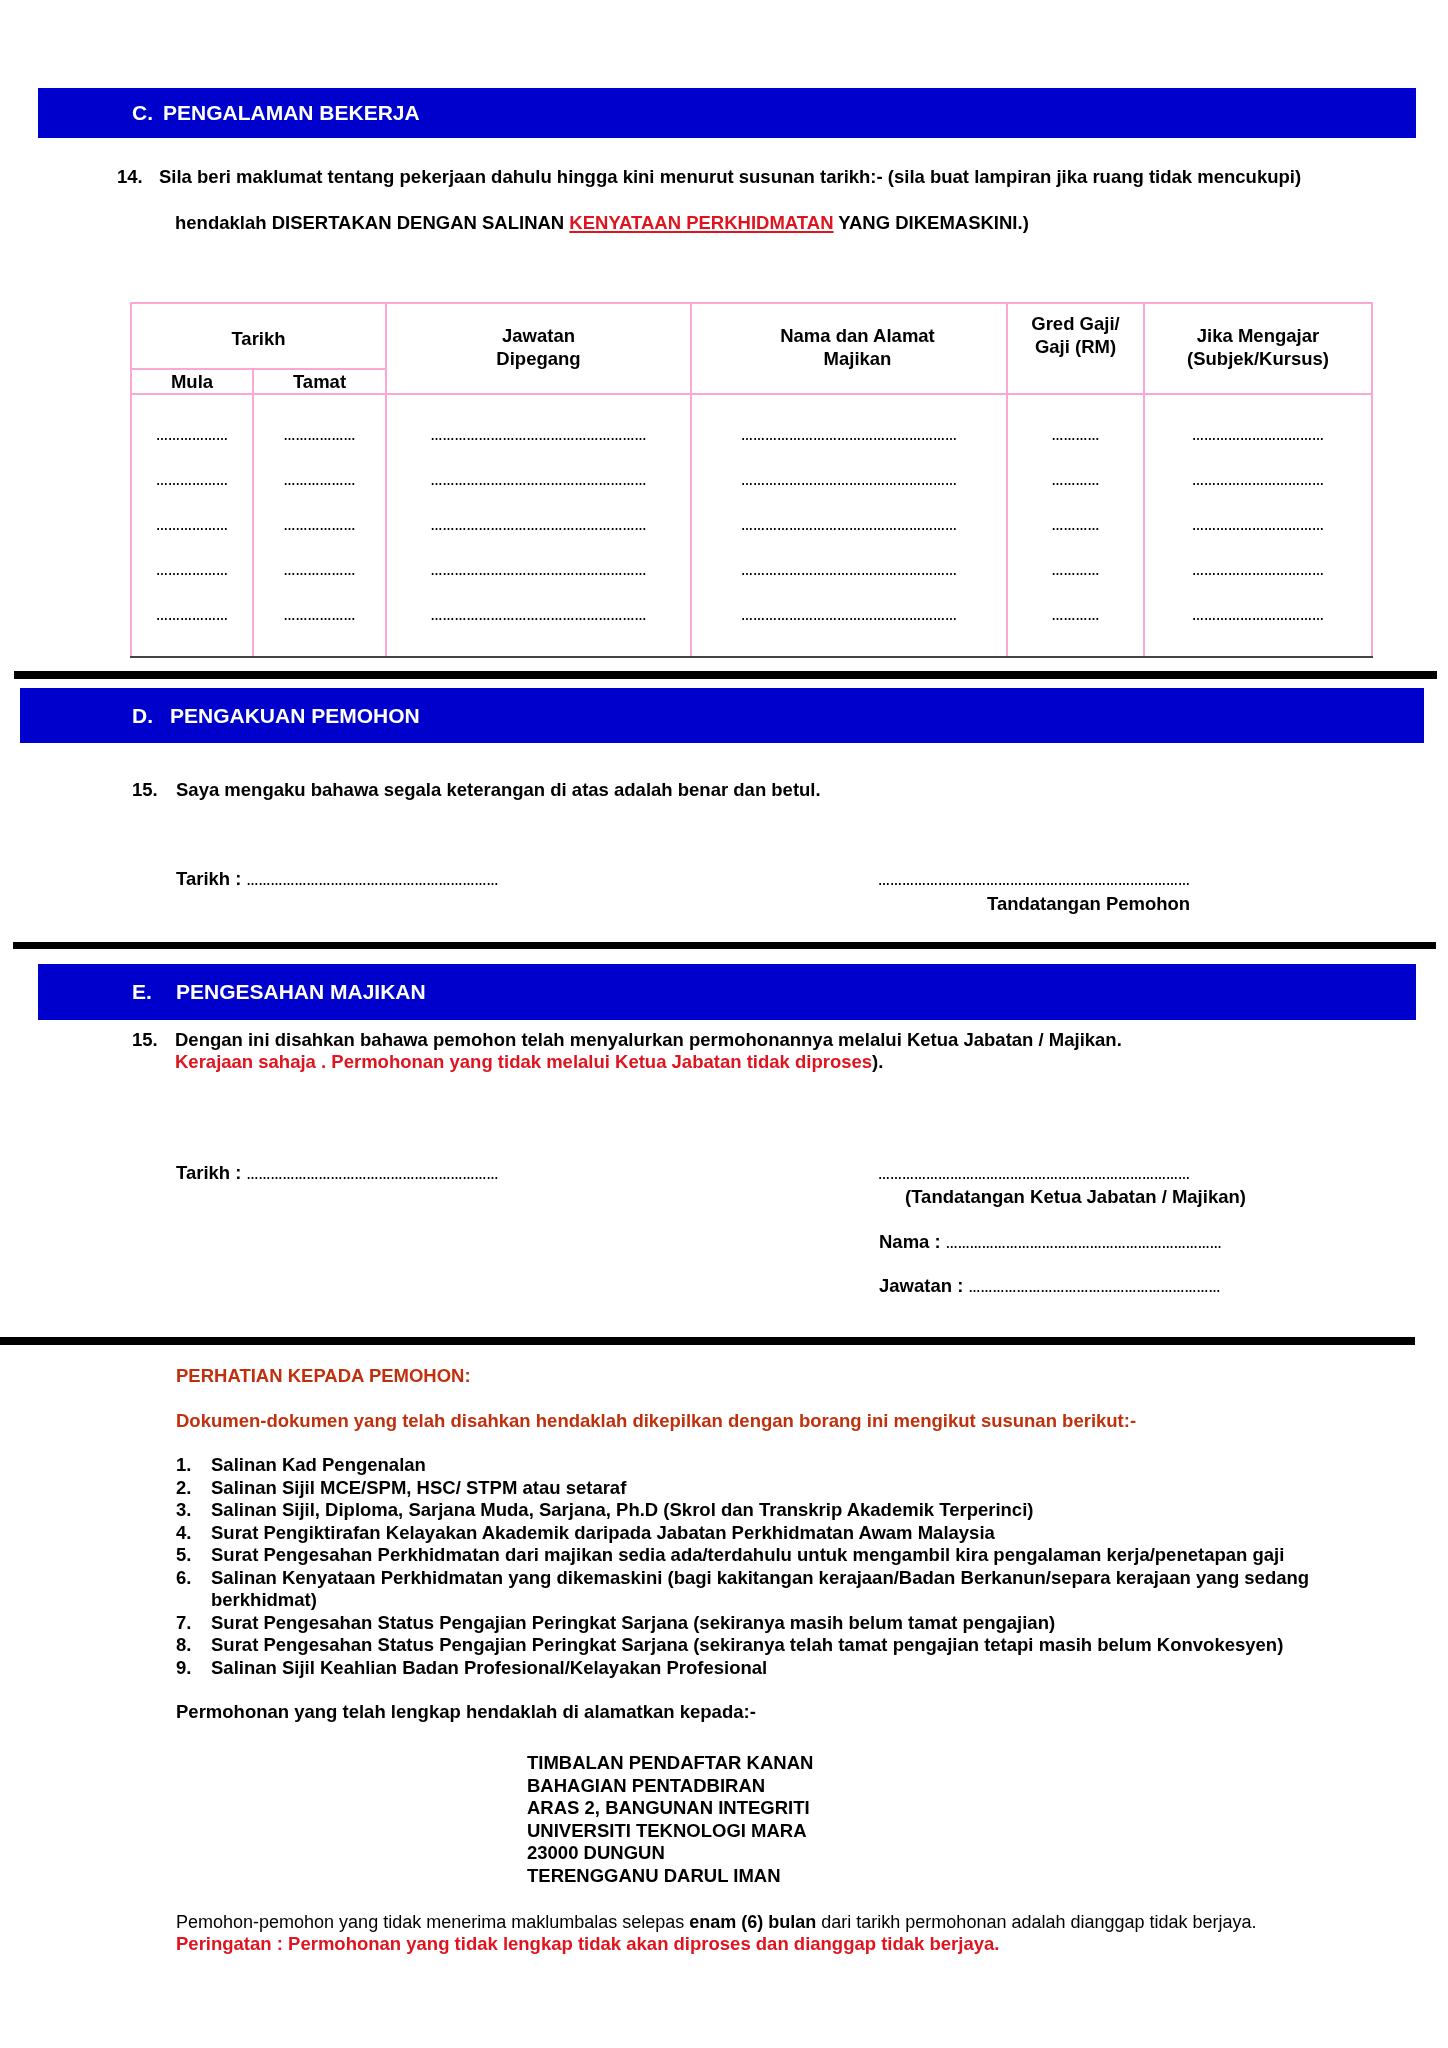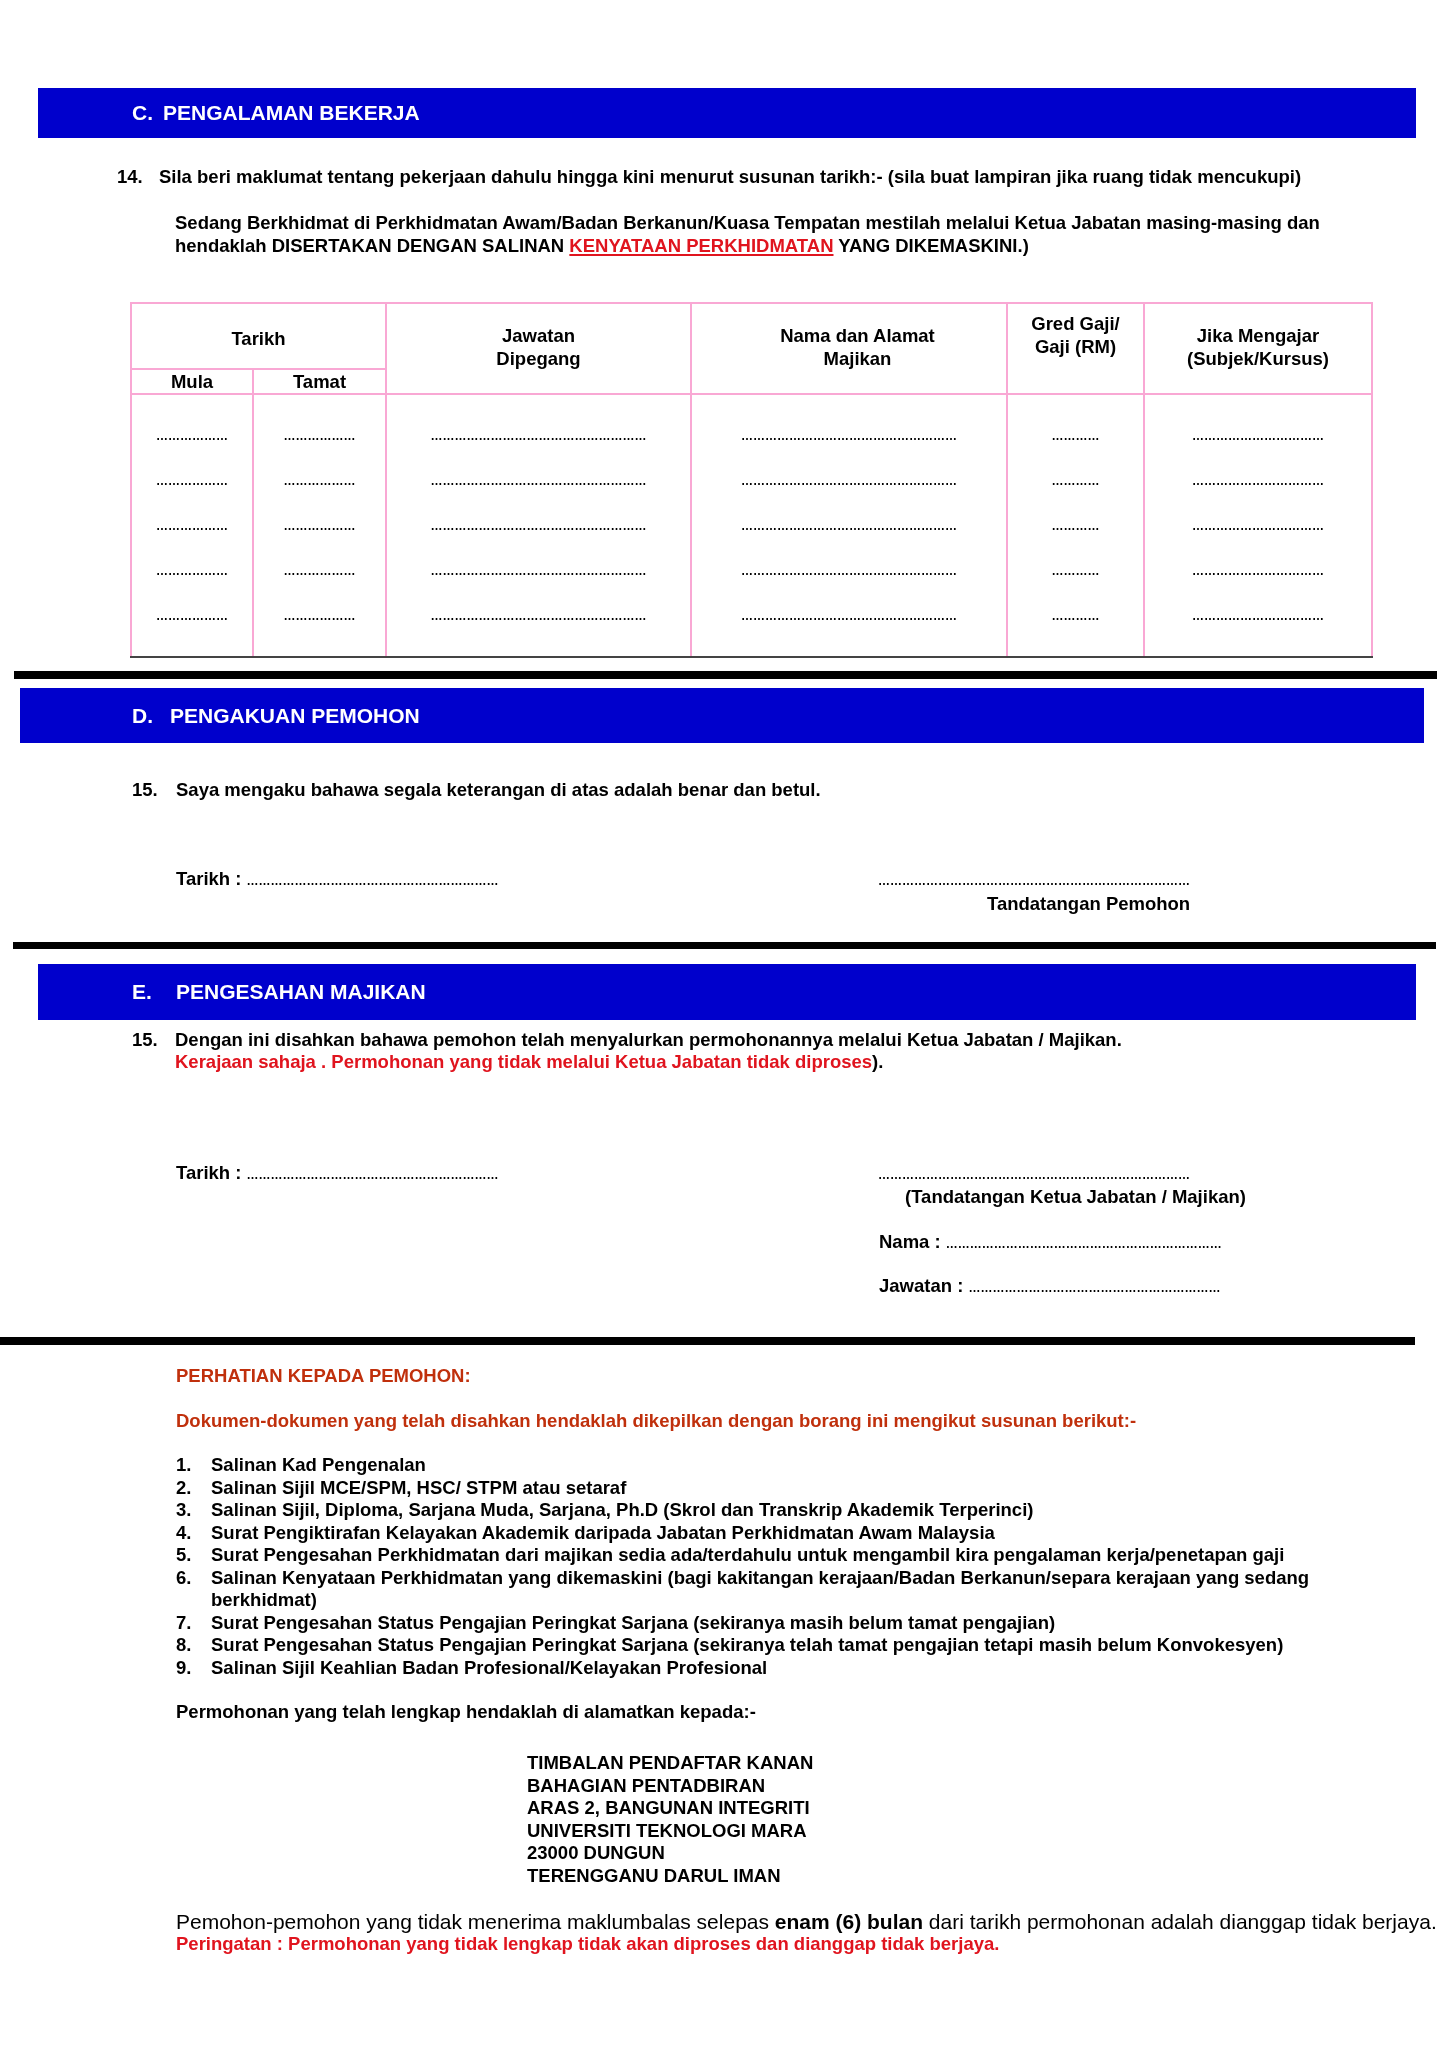--- a/index.html
+++ b/index.html
@@ -20,36 +20,35 @@
   table.exp th, table.exp td { border: 2px solid #f9a8d4; padding: 0; text-align: center; vertical-align: middle; }
   table.exp th { font-weight: bold; line-height: 23px; }
   table.exp td { border-top: none; border-bottom: none; height: 45px; overflow: hidden; white-space: nowrap; }
   table.exp tr.first-body td { padding-top: 18px; }
   table.exp tr.last-body td { border-bottom: 2px solid #444; padding-bottom: 18px; }
   .list { position: absolute; left: 176px; top: 1454px; font-size: 18.5px; font-weight: bold; line-height: 22.5px; }
   .list .item { display: flex; }
   .list .num { width: 35px; flex: none; }
   .list .body { width: 1200px; white-space: normal; }
   .addr { position: absolute; left: 527px; top: 1752px; font-size: 18.5px; font-weight: bold; line-height: 22.5px; }
-  .note { position: absolute; left: 176px; top: 1911px; font-size: 21px; line-height: 22.5px; white-space: nowrap; }
+  .note { position: absolute; left: 176px; top: 1911px; font-size: 18px; line-height: 22.5px; white-space: nowrap; }
 </style>
 </head>
 <body>
 
 <div class="bar" style="left:38px; top:88px; width:1378px; height:50px;">
   <span class="letter" style="left:94px;">C.</span>
   <span class="title" style="left:125px;">PENGALAMAN BEKERJA</span>
 </div>
 
 <div class="txt" style="left:117px; top:166px;">
   <span style="display:inline-block;width:42px;">14.</span><span>Sila beri  maklumat tentang pekerjaan dahulu hingga kini menurut susunan tarikh:-  (sila buat lampiran jika ruang tidak mencukupi)</span>
 </div>
 
 <div class="txt" style="left:175px; top:212px;">
-  <div>Sedang Berkhidmat di Perkhidmatan Awam/Badan Berkanun/Kuasa Tempatan mestilah melalui Ketua Jabatan masing-masing dan</div>
   <div><span style="white-space:pre;">hendaklah DISERTAKAN DENGAN SALINAN </span><span class="red u">KENYATAAN PERKHIDMATAN</span><span style="white-space:pre;"> YANG DIKEMASKINI.)</span></div>
 </div>
 
 <table class="exp">
   <colgroup>
     <col style="width:122px">
       <col style="width:133px">
       <col style="width:305px">
       <col style="width:316px">
       <col style="width:137px">

